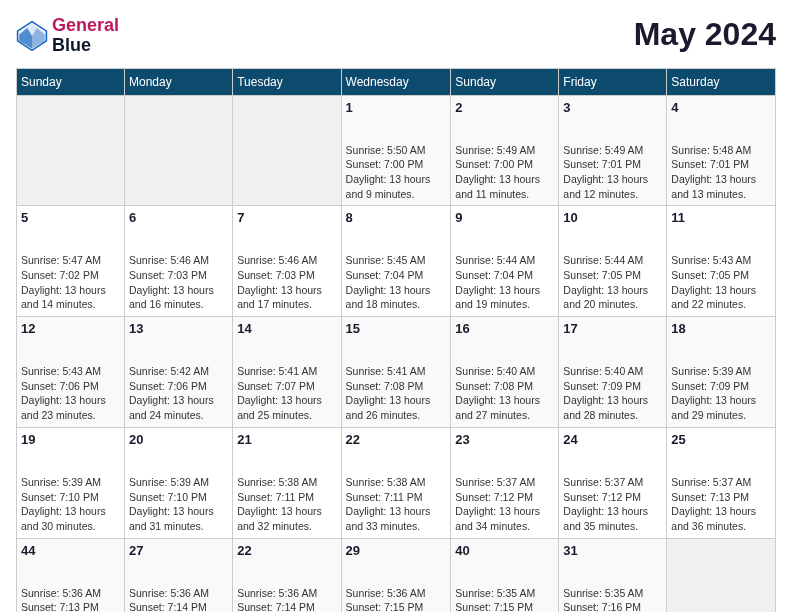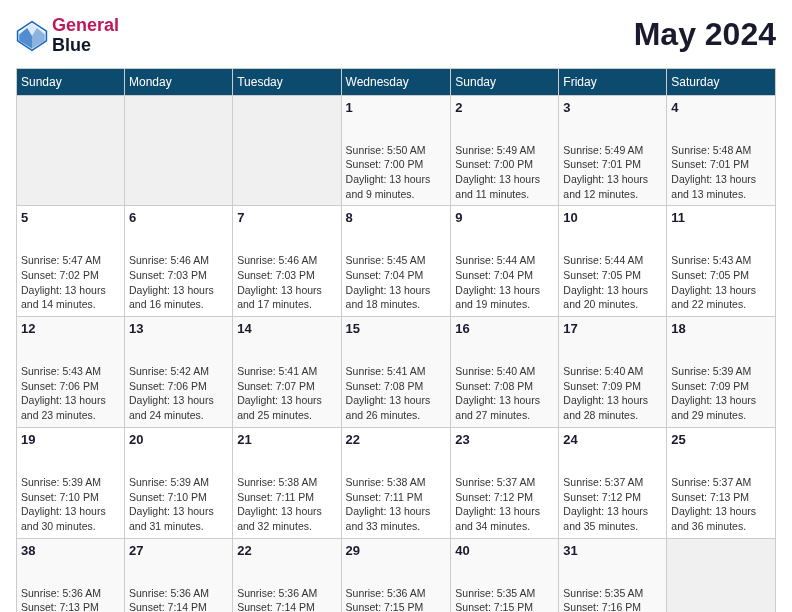--- a/index.html
+++ b/index.html
@@ -231,21 +231,21 @@
           <div class="day-num">24</div>
           <div class="day-info">Sunrise: 5:37 AM<br>Sunset: 7:12 PM<br>Daylight: 13 hours and 35 minutes.</div>
         </td>
         <td>
           <div class="day-num">25</div>
           <div class="day-info">Sunrise: 5:37 AM<br>Sunset: 7:13 PM<br>Daylight: 13 hours and 36 minutes.</div>
         </td>
       </tr>
       <tr>
         <td>
-          <div class="day-num">38</div>
+          <div class="day-num">44</div>
           <div class="day-info">Sunrise: 5:36 AM<br>Sunset: 7:13 PM<br>Daylight: 13 hours and 37 minutes.</div>
         </td>
         <td>
           <div class="day-num">27</div>
           <div class="day-info">Sunrise: 5:36 AM<br>Sunset: 7:14 PM<br>Daylight: 13 hours and 37 minutes.</div>
         </td>
         <td>
           <div class="day-num">22</div>
           <div class="day-info">Sunrise: 5:36 AM<br>Sunset: 7:14 PM<br>Daylight: 13 hours and 38 minutes.</div>
         </td>

